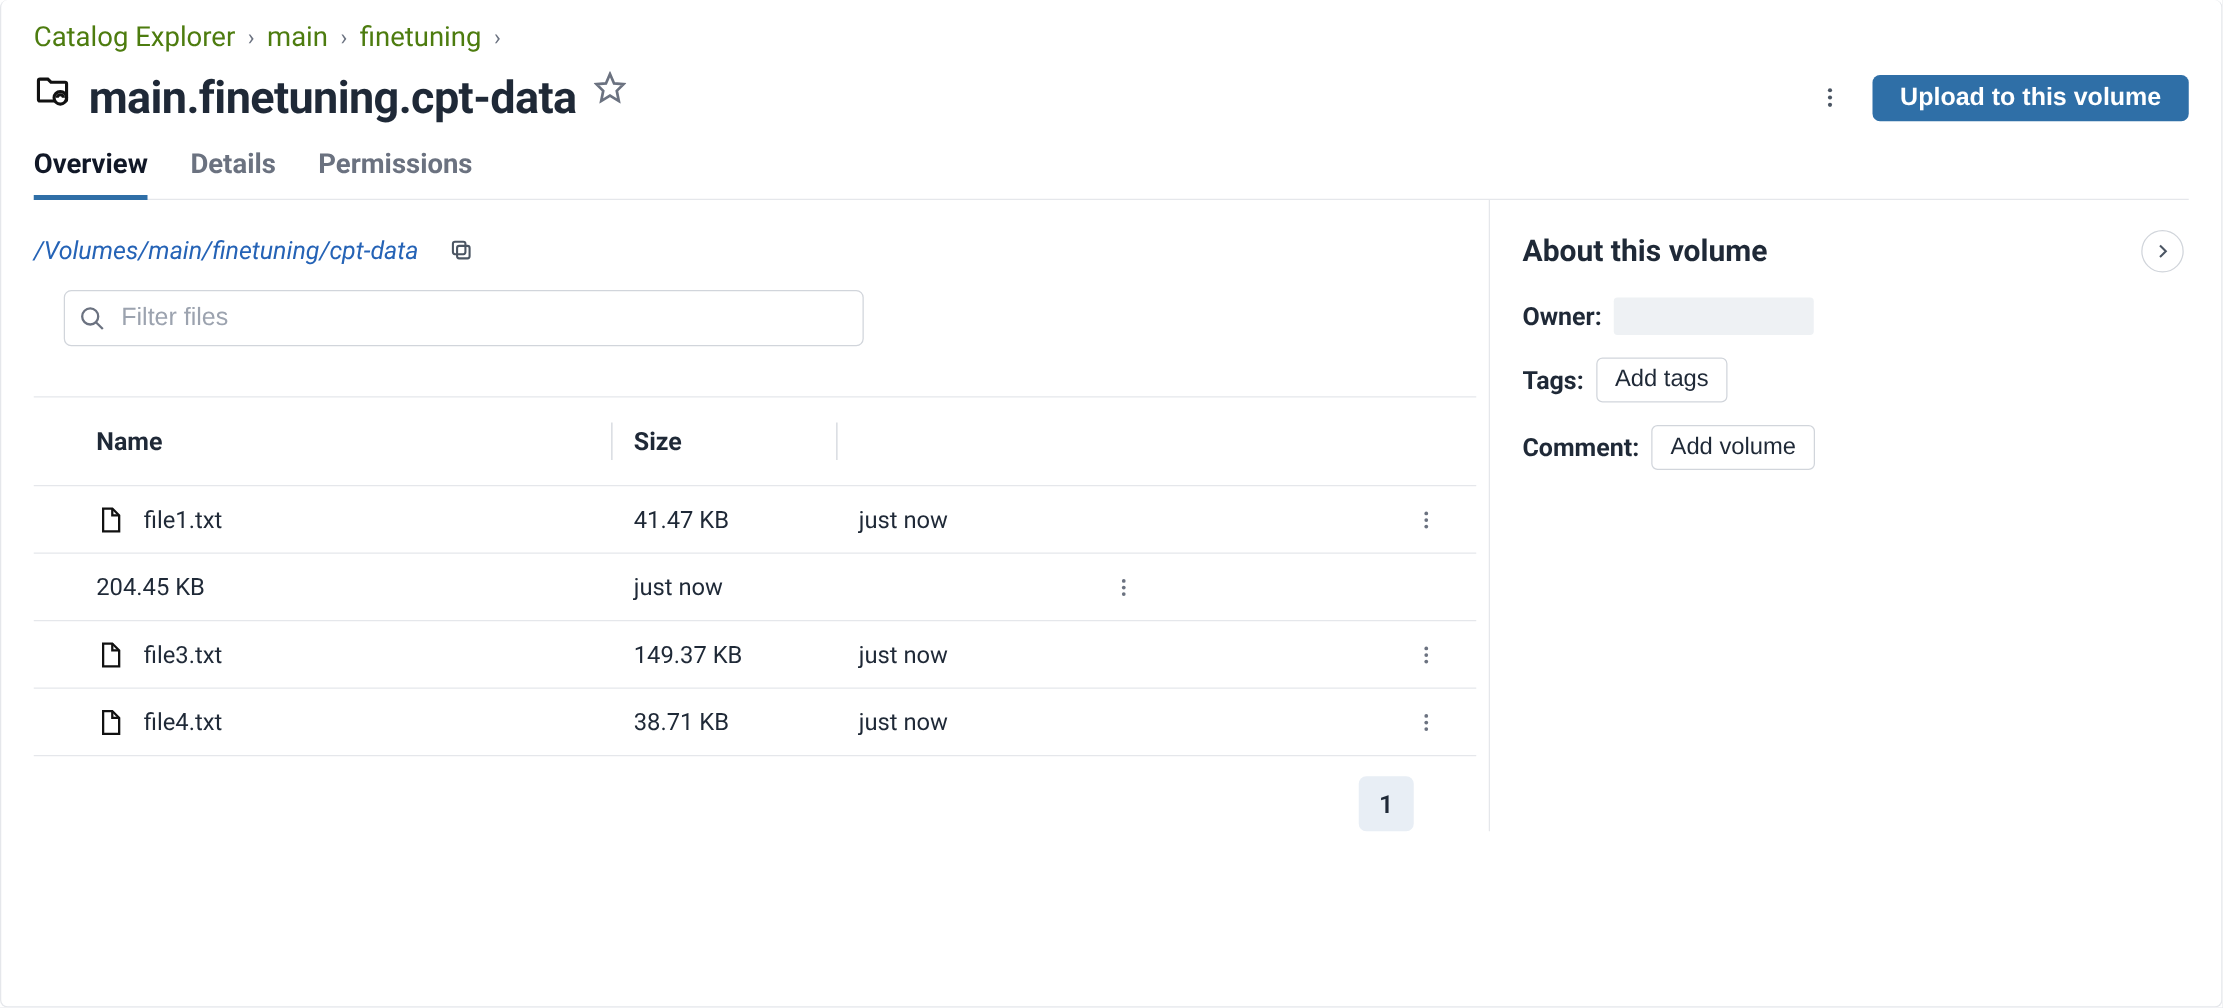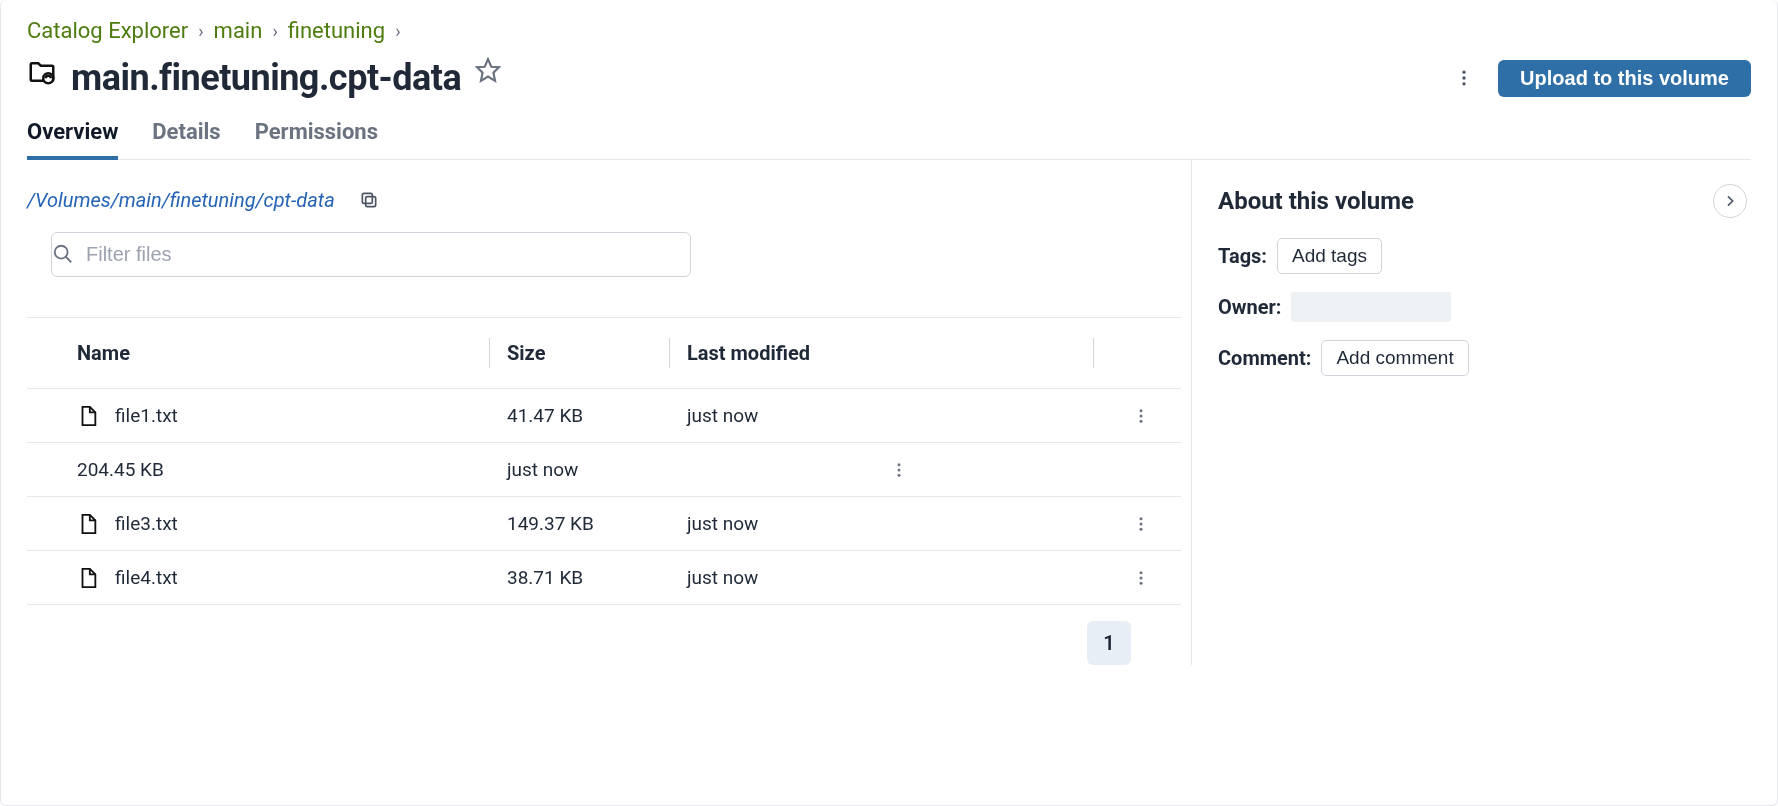--- a/index.html
+++ b/index.html
@@ -33,21 +33,21 @@
 .left-col { flex: 1; padding-top: 28px; padding-right: 10px; }
 .right-col { width: 560px; border-left: 1px solid #e5e7eb; padding: 24px 0 0 26px; position: relative; }
 
 
 .path-row { display: flex; align-items: center; gap: 24px; margin-bottom: 20px; }
 .path-row a { color: #2563b6; font-size: 20px; text-decoration: none; cursor: pointer; font-style: italic; }
 .copy-icon { cursor: pointer; color: #4b5563; display:flex; }
 .copy-icon svg { width: 20px; height: 20px; }
 
 
-.filter-wrap { display: flex; align-items: flex-start; gap: 12px; border: 1px solid #d1d5db; border-radius: 6px; padding: 10px 0; width: 640px; margin-left: 24px; margin-bottom: 40px; }
+.filter-wrap { display: flex; align-items: flex-end; gap: 12px; border: 1px solid #d1d5db; border-radius: 6px; padding: 10px 11px; width: 640px; margin-left: 24px; margin-bottom: 40px; }
 .filter-wrap .sicon { color: #6b7280; display:flex; }
 .filter-wrap .sicon svg { width: 22px; height: 22px; }
 .filter-wrap input { border: none; outline: none; font-size: 20px; flex: 1; background: transparent; color: #111827; }
 .filter-wrap input::placeholder { color: #9ca3af; }
 
 
 .table { width: 100%; }
 .thead-row, .trow { display: grid; grid-template-columns: 430px 180px 1fr 60px; align-items: center; padding: 0 10px 0 50px; }
 .thead-row { height: 72px; border-top: 1px solid #e5e7eb; border-bottom: 1px solid #e5e7eb; font-weight: 700; font-size: 20px; }
 .thead-row .col { position: relative; }
@@ -138,21 +138,20 @@
               <line x1="21" y1="21" x2="15" y2="15"></line>
             </svg>
         </span>
         <input type="text" placeholder="Filter files" style="">
       </div>
 
       <div class="table">
         <div class="thead-row">
           <div class="col">Name</div>
           <div class="col"><span class="sep"></span><span>Size</span></div>
-          <div class="col"><span class="sep"></span><span>Last modified</span></div>
           <div class="col">
               <span class="sep"></span>
             </div>
         </div>
 
         <div class="trow">
           <div class="name-cell">
             <svg viewBox="0 0 24 24" fill="none" stroke="#111" stroke-width="2">
                 <path d="M6 2 L14 2 L20 8 L20 22 L6 22 Z"></path>
                 <path d="M14 2 L14 8 L20 8"></path>
@@ -229,27 +228,27 @@
     <div class="right-col">
       <div class="about-head">
         <h3>About this volume</h3>
         <div class="chev-arrow">
           <svg viewBox="0 0 24 24" fill="none" stroke="#4b5563" stroke-width="2.5">
               <polyline points="9 5 16 12 9 19"></polyline>
             </svg>
         </div>
       </div>
       <div class="about-row">
+        <span class="label">Owner:</span>
+        <span class="owner-placeholder"></span>
+      </div>
+      <div class="about-row">
         <span class="label">Tags:</span>
         <button class="pill-btn">Add tags</button>
       </div>
       <div class="about-row">
-        <span class="label">Owner:</span>
-        <span class="owner-placeholder"></span>
-      </div>
-      <div class="about-row">
         <span class="label">Comment:</span>
-        <button class="pill-btn">Add comment</button>
+        <button class="pill-btn">Add volume</button>
       </div>
     </div>
   </div>
 
 </div>
 
 </body></html>

